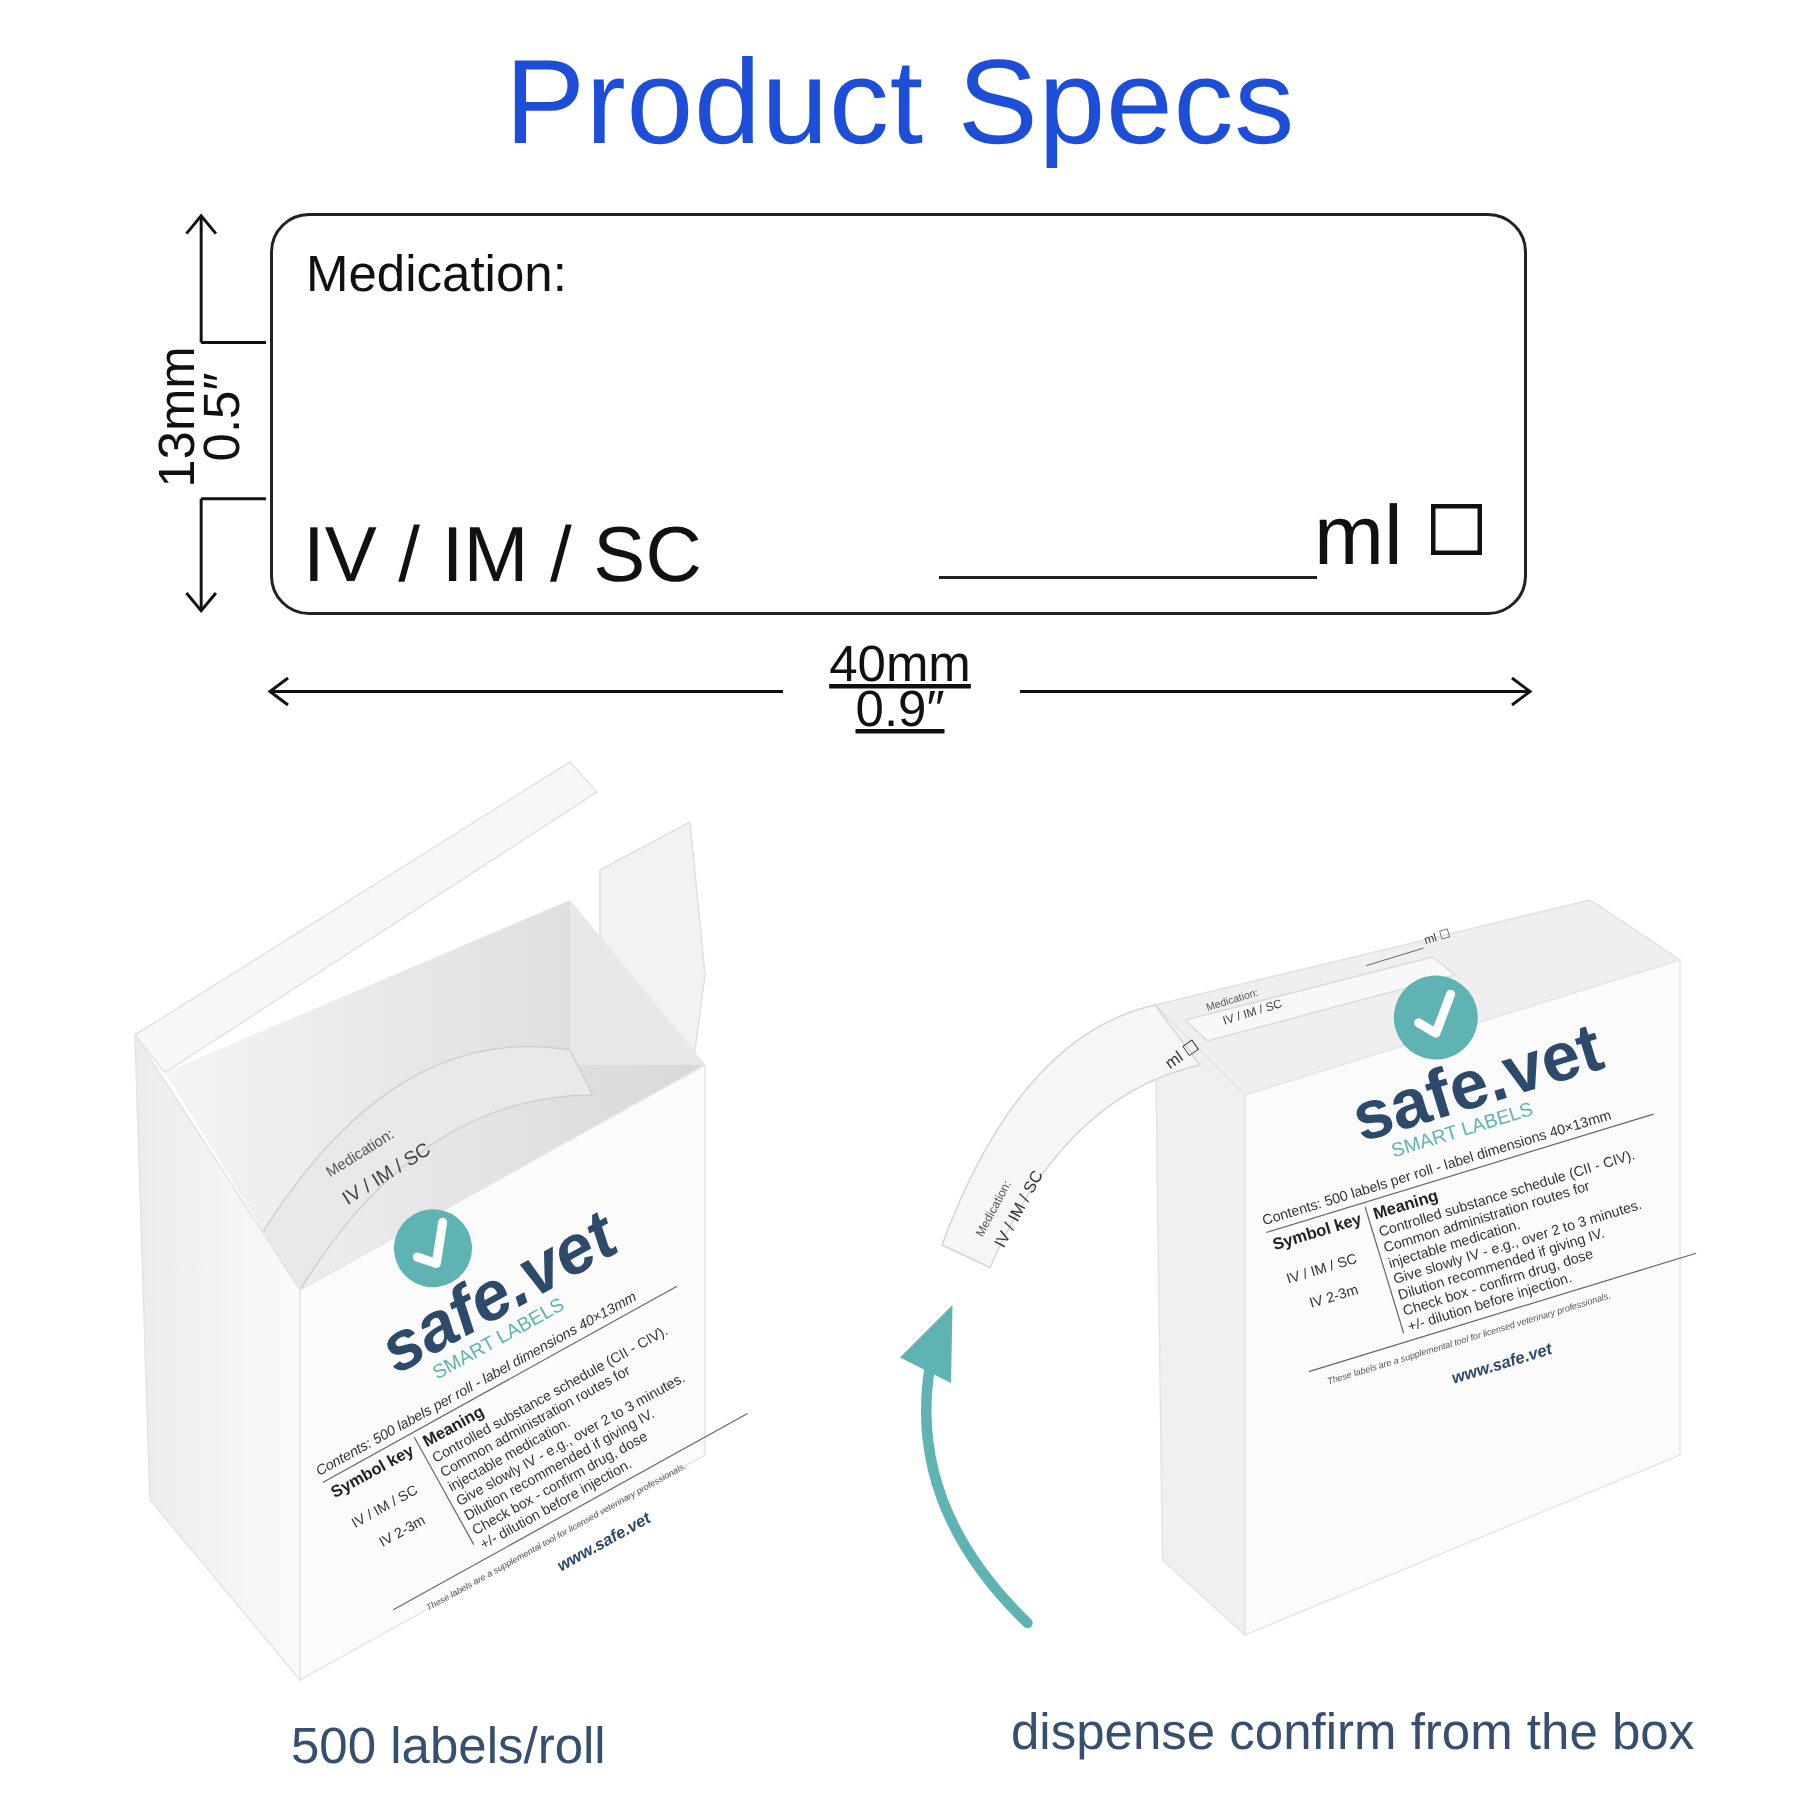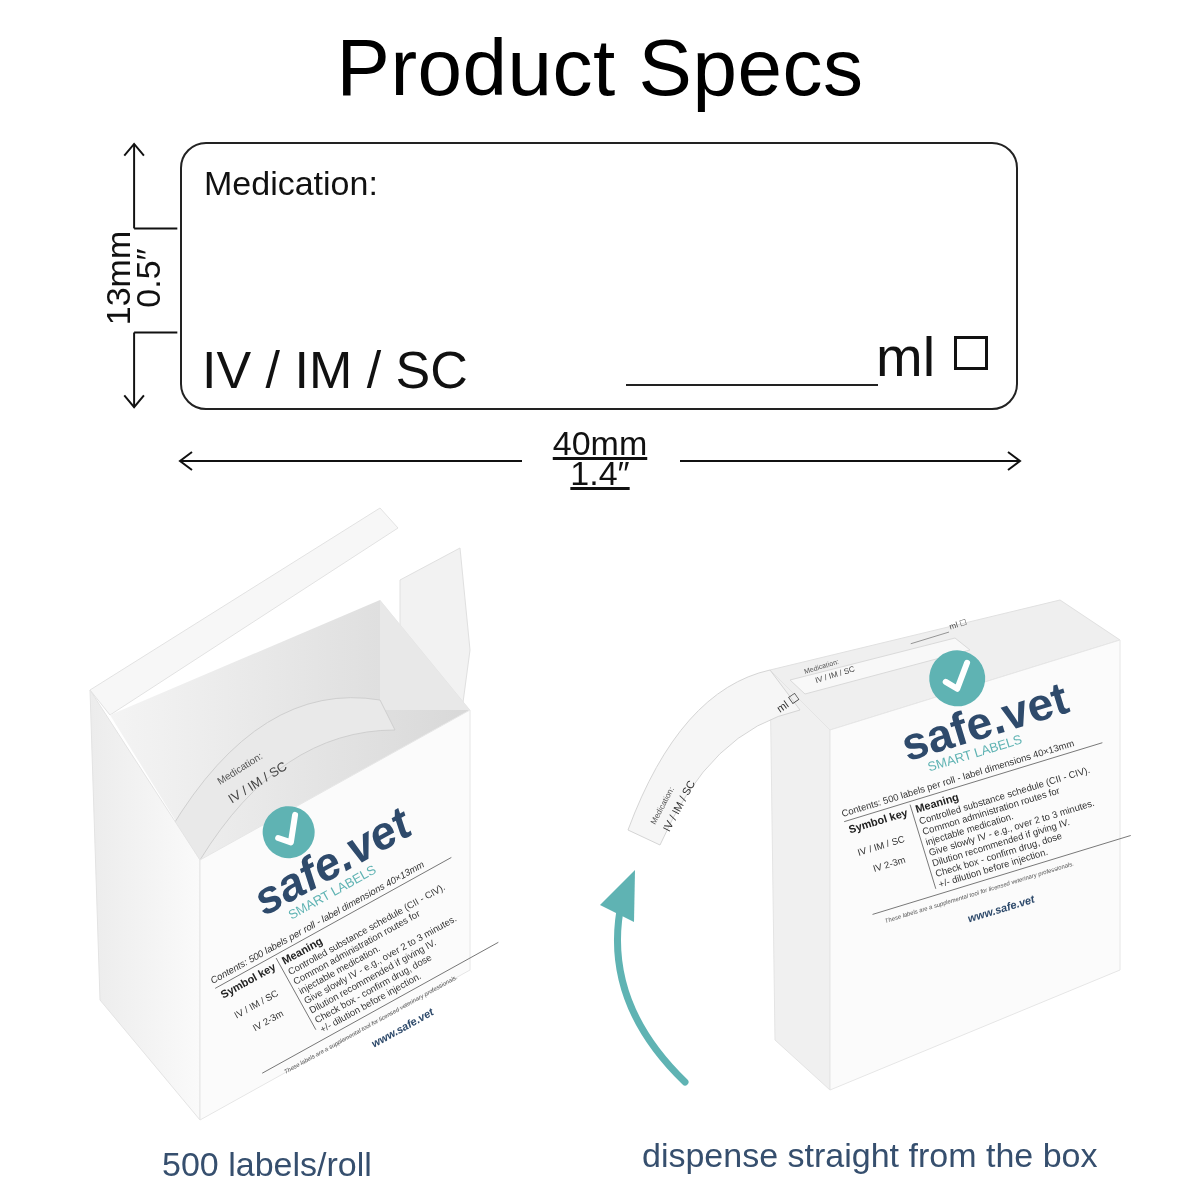--- a/index.html
+++ b/index.html
@@ -1,26 +1,26 @@
 <!DOCTYPE html>
 <html><head>
 <meta charset="utf-8">
 <style>
   html,body{margin:0;padding:0;background:#fff;}
   body{width:1200px;height:1200px;position:relative;overflow:hidden;font-family:"Liberation Sans","DejaVu Sans",sans-serif;color:#111;}
-  .title{position:absolute;left:0;right:0;top:22px;text-align:center;font-size:80px;color:#000000;font-weight:400;letter-spacing:0.5px;}
+  .title{position:absolute;left:0;right:0;top:22px;text-align:center;font-size:80px;color:#1d4ed8;font-weight:400;letter-spacing:0.5px;}
   .label-card{position:absolute;left:180px;top:142px;width:838px;height:268px;border:2px solid #222;border-radius:26px;box-sizing:border-box;background:#fff;}
   .lc-med{position:absolute;left:22px;top:20px;font-size:34px;}
   .lc-routes{position:absolute;left:20px;top:196px;font-size:52px;}
   .lc-line{position:absolute;left:444px;top:240px;width:252px;height:0;border-top:2px solid #222;}
   .lc-ml{position:absolute;left:694px;top:180px;font-size:56px;}
   .lc-check{position:absolute;left:772px;top:192px;width:34px;height:34px;border:3px solid #111;box-sizing:border-box;}
   .dim-v{position:absolute;left:100px;top:140px;width:80px;height:275px;}
   .dim-h-text{position:absolute;left:520px;top:428px;width:160px;text-align:center;font-size:34px;line-height:30px;text-decoration:underline;}
-  .caption{position:absolute;font-size:34px;color:#364f6e;}
+  .caption{position:absolute;font-size:34px;color:#364f6e;margin-left:32px;}
   .boxtext{font-family:"Liberation Sans","DejaVu Sans",sans-serif;}
 </style>
 </head>
 <body>
 
 <div class="title">Product Specs</div>
 
 <svg class="dim-v" width="80" height="280" viewBox="0 0 80 280" style="position:absolute;left:100px;top:140px;">
   <line x1="34" y1="4" x2="34" y2="90" stroke="#111" stroke-width="2"></line>
   <line x1="34" y1="196" x2="34" y2="272" stroke="#111" stroke-width="2"></line>
@@ -43,21 +43,21 @@
 </div>
 
 <svg width="860" height="30" viewBox="0 0 860 30" style="position:absolute;left:170px;top:446px;">
   <line x1="10" y1="15" x2="352" y2="15" stroke="#111" stroke-width="2"></line>
   <line x1="510" y1="15" x2="850" y2="15" stroke="#111" stroke-width="2"></line>
   <polyline points="22,6 10,15 22,24" fill="none" stroke="#111" stroke-width="2"></polyline>
   <polyline points="838,6 850,15 838,24" fill="none" stroke="#111" stroke-width="2"></polyline>
 </svg>
 <div class="dim-h-text">
   <div>40mm</div>
-  <div>1.4″</div>
+  <div>0.9″</div>
 </div>
 
 <svg width="600" height="700" viewBox="0 0 600 700" style="position:absolute;left:0;top:500px;">
   <defs>
     <linearGradient id="inner" x1="0" y1="0" x2="1" y2="0">
       <stop offset="0" stop-color="#f4f4f4"></stop>
       <stop offset="1" stop-color="#d8d8d8"></stop>
     </linearGradient>
     <linearGradient id="side" x1="0" y1="0" x2="1" y2="0">
       <stop offset="0" stop-color="#ececec"></stop>
@@ -156,13 +156,13 @@
     <text class="boxtext" x="90" y="72" font-size="11" font-weight="bold" font-style="italic" fill="#2e4a6b">www.safe.vet</text>
   </g>
 </svg>
 
 <svg width="120" height="240" viewBox="0 0 120 240" style="position:absolute;left:590px;top:860px;">
   <path d="M95,222 Q10,140 32,40" fill="none" stroke="#5fb3b3" stroke-width="7" stroke-linecap="round"></path>
   <polygon points="10,45 45,10 44,62" fill="#5fb3b3"></polygon>
 </svg>
 
 <div class="caption" style="left:162px;top:1145px;">500 labels/roll</div>
-<div class="caption" style="left:642px;top:1136px;">dispense straight from the box</div>
+<div class="caption" style="left:642px;top:1136px;">dispense confirm from the box</div>
 
 </body></html>

